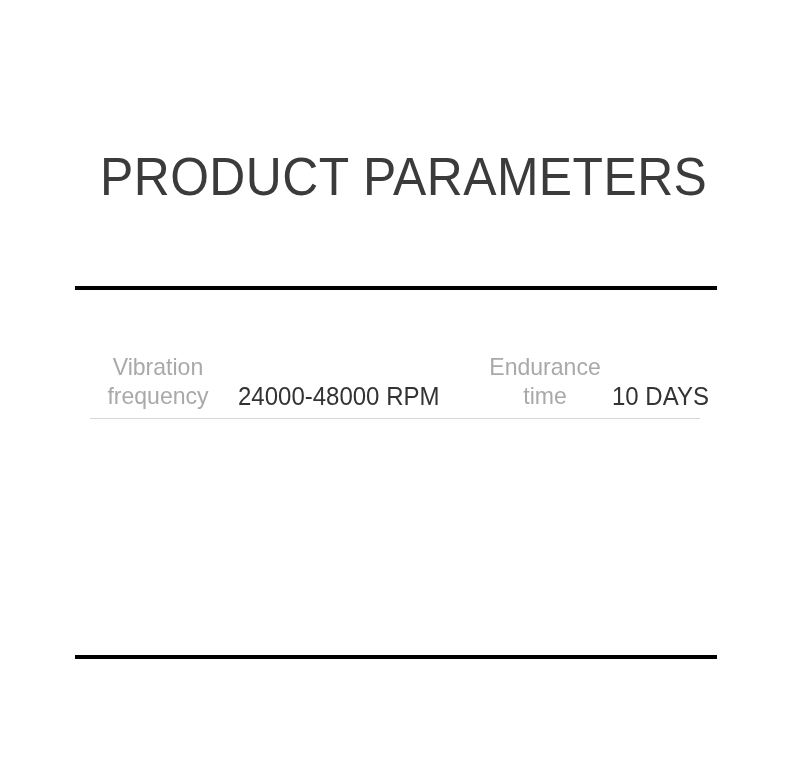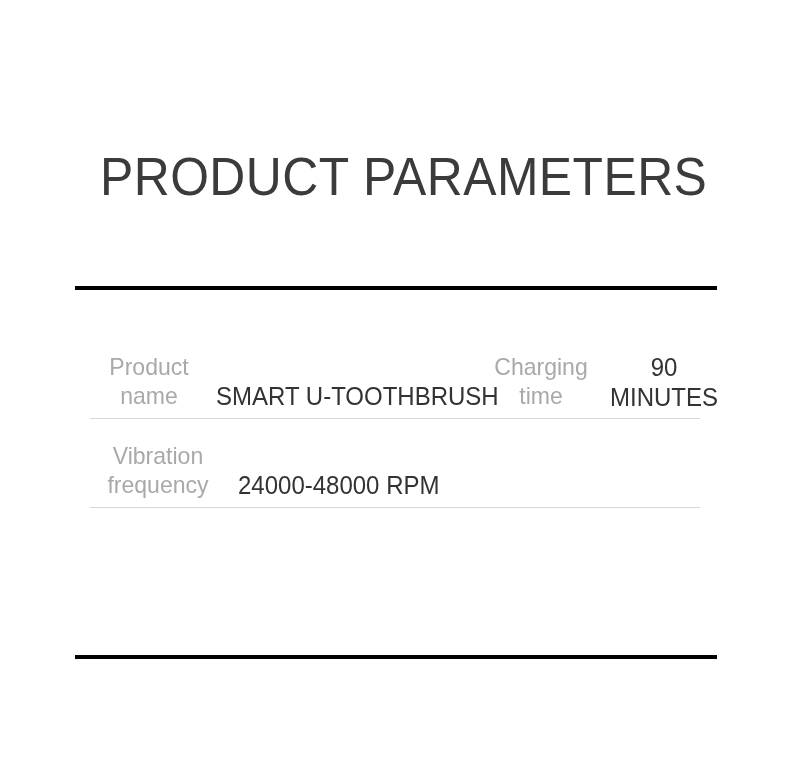--- a/index.html
+++ b/index.html
@@ -136,35 +136,29 @@
 <body>
 
 <div id="page">
 
   <div class="title">PRODUCT PARAMETERS</div>
 
   <div class="rule-top"></div>
 
   <div class="spec-table">
 
-    <div class="spec-row divided">
-      <div class="cell cell-left">
-        <div class="label label-pn">Product name</div>
-        <div class="value align-bottom v-pn">SMART U-TOOTHBRUSH</div>
-      </div>
-      <div class="cell cell-right">
-        <div class="label label-ct">Charging time</div>
-        <div class="value centered align-top v-ct">90 MINUTES</div>
-      </div>
-    </div>
 
     <div class="spec-row divided">
       <div class="cell cell-left">
         <div class="label label-vf">Vibration frequency</div>
         <div class="value align-bottom v-vf">24000-48000 RPM</div>
+      </div>
+      <div class="cell cell-right">
+        <div class="label label-et">Endurance time</div>
+        <div class="value align-bottom v-et">10 DAYS</div>
       </div>
     </div>
 
     <div class="spec-row">
     </div>
 
   </div>
 
   <div class="rule-bottom"></div>
 

